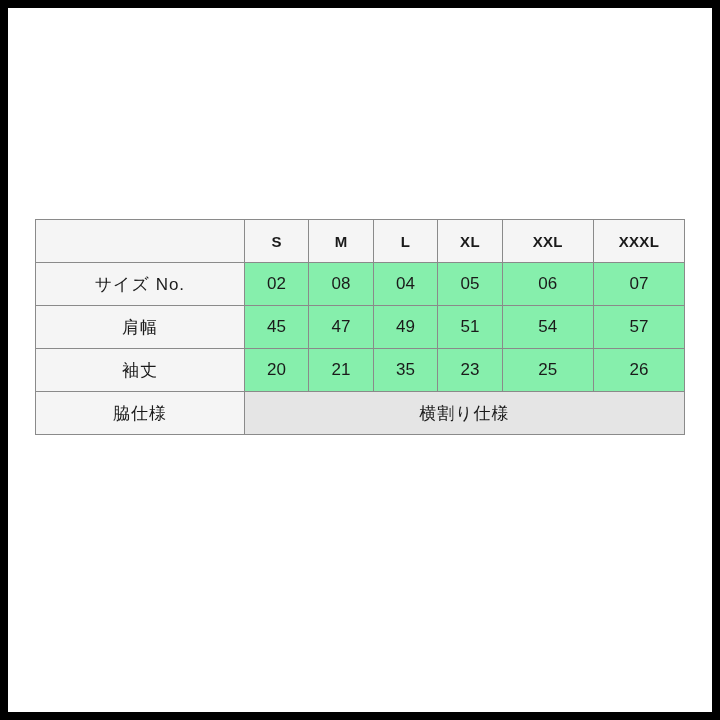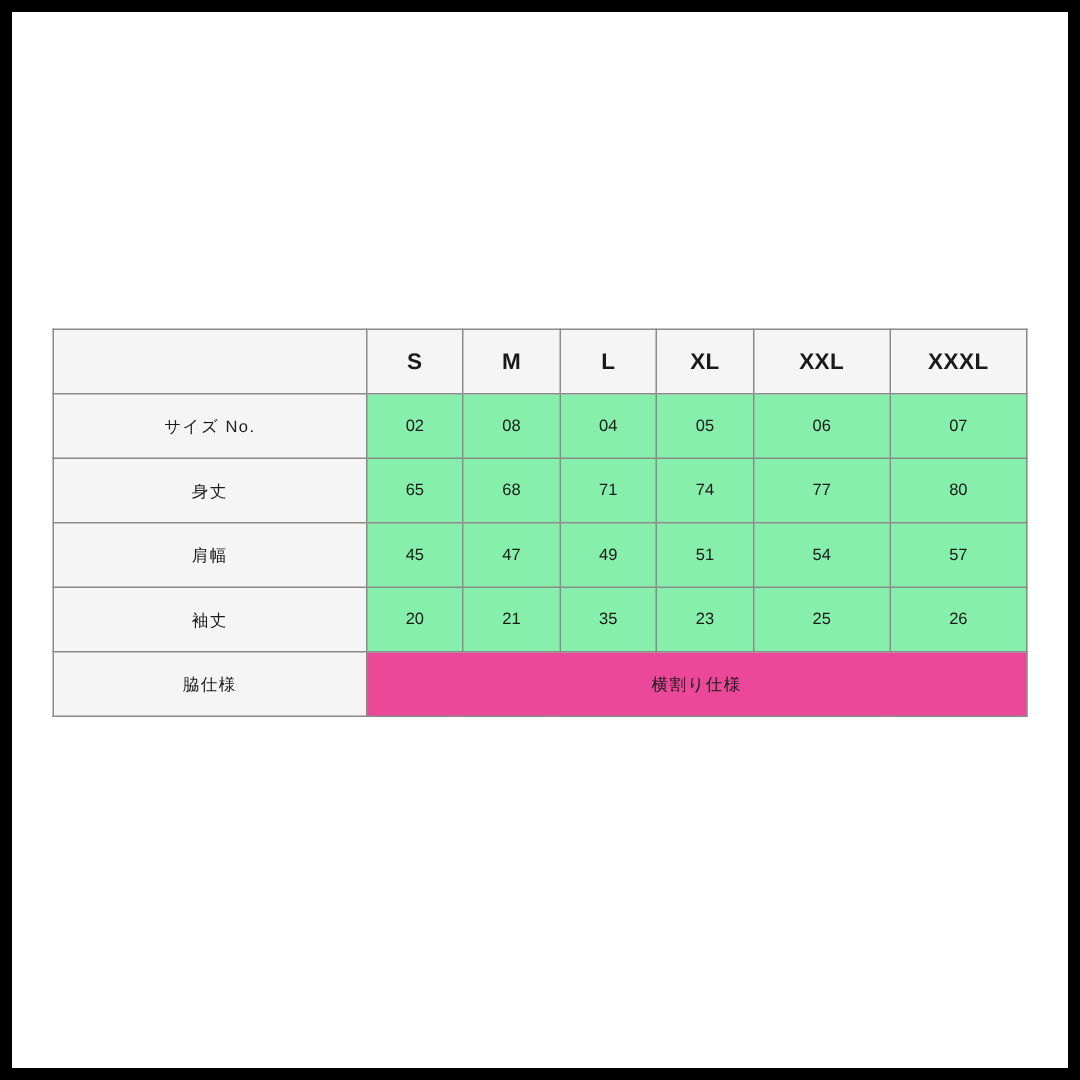--- a/index.html
+++ b/index.html
@@ -35,21 +35,21 @@
     background: #ffffff;
   }
   table.size-table td,
   table.size-table th {
     border: 1px solid #8a8a8a;
     height: 42px;
     padding: 0;
     text-align: center;
     vertical-align: middle;
     color: #1a1a1a;
-    font-size: 11px;
+    font-size: 17px;
     font-weight: normal;
   }
   
   col.c-label { width: 204px; }
   col.c-size  { width: 63px; }
   col.c-xxl   { width: 89px; }
   col.c-xxxl  { width: 89px; }
 
   thead th.corner {
     background: #f5f5f5;
@@ -64,21 +64,21 @@
     background: #f5f5f5;
     font-weight: bold;
     font-size: 15px;
     letter-spacing: 1px;
   }
   td.value {
     background: #86efac;
     font-size: 15px;
   }
   td.spec-value {
-    background: #ec4899;
+    background: #e5e5e5;
     text-align: left;
     padding-left: 12px;
     font-size: 15px;
     letter-spacing: 1px;
   }
 </style>
 </head>
 <body>
 
 <div class="page">
@@ -108,29 +108,20 @@
         <tr>
           <td class="row-label">サイズ No.</td>
           <td class="value">02</td>
           <td class="value">08</td>
           <td class="value">04</td>
           <td class="value">05</td>
           <td class="value">06</td>
           <td class="value">07</td>
         </tr>
         <tr>
-          <td class="row-label">身丈</td>
-          <td class="value">65</td>
-          <td class="value">68</td>
-          <td class="value">71</td>
-          <td class="value">74</td>
-          <td class="value">77</td>
-          <td class="value">80</td>
-        </tr>
-        <tr>
           <td class="row-label">肩幅</td>
           <td class="value">45</td>
           <td class="value">47</td>
           <td class="value">49</td>
           <td class="value">51</td>
           <td class="value">54</td>
           <td class="value">57</td>
         </tr>
         <tr>
           <td class="row-label">袖丈</td>

